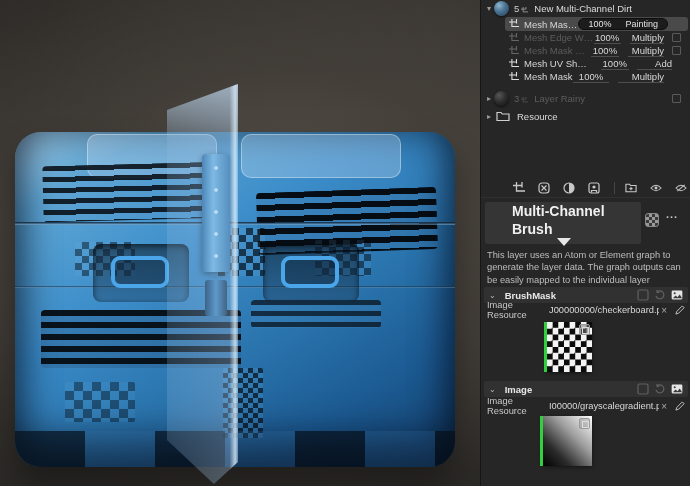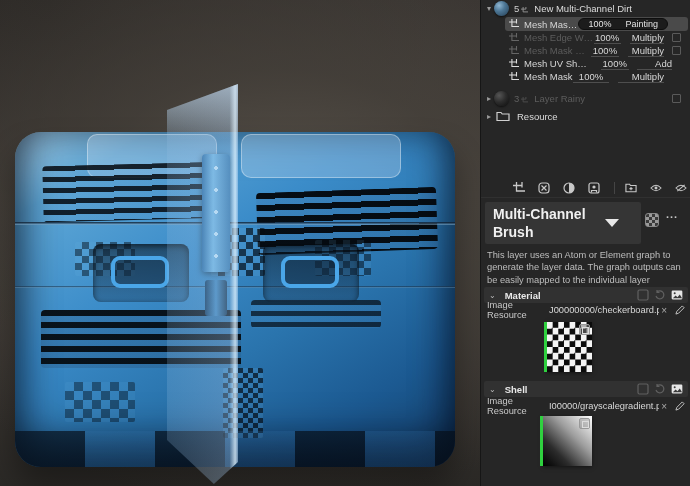--- a/index.html
+++ b/index.html
@@ -77,21 +77,21 @@
   .pill span{font-size:9px;color:#e2e2e2;}
   .pill .p-op{margin-right:14px;}
 
   
   #ltoolbar{position:absolute;left:0;top:179px;width:210px;height:19px;display:flex;align-items:center;padding-left:32px;border-bottom:1px solid #303030;}
   .tb-ic{width:12px;height:12px;margin-right:13px;display:inline-flex;cursor:pointer;}
   .tb-sep{width:1px;height:12px;background:#454545;margin:0 10px 0 1px;}
   .tb-ic svg{width:12px;height:12px;}
 
   
-  #prop-title-box{position:absolute;left:4px;top:202px;width:156px;height:42px;background:#353535;border-radius:2px;display:flex;align-items:center;}
+  #prop-title-box{position:absolute;left:4px;top:202px;width:156px;height:42px;background:#353535;border-radius:2px;display:flex;align-items:center;flex-direction:column;}
   #prop-title{font-size:14px;font-weight:bold;color:#f0f0f0;line-height:18px;padding-left:8px;width:118px;}
   .dd-arrow{width:0;height:0;border-left:7px solid transparent;border-right:7px solid transparent;border-top:8px solid #e8e8e8;margin-left:2px;}
   #stamp-btn{position:absolute;left:164px;top:213px;width:14px;height:14px;border:1px solid #8a8a8a;border-radius:3px;
     background:repeating-conic-gradient(#9a9a9a 0% 25%,#3a3a3a 0% 50%);background-size:6px 6px;}
   #more-btn{position:absolute;left:185px;top:208px;font-size:11px;font-weight:bold;color:#c8c8c8;letter-spacing:1px;}
   #prop-desc{position:absolute;left:6px;top:249px;width:201px;font-size:9.3px;line-height:12.4px;color:#bdbdbd;}
 
   .sec-hdr{position:absolute;left:3px;width:204px;height:16px;background:#313131;border-radius:2px;display:flex;align-items:center;padding:0 5px;}
   .sec-hdr .sc{font-size:8px;color:#bbb;margin-right:9px;}
   .sec-hdr .sl{font-size:9.5px;font-weight:bold;color:#e8e8e8;flex:1;}
@@ -297,21 +297,21 @@
       <div id="prop-title">Multi-Channel Brush</div>
       <div class="dd-arrow"></div>
     </div>
     <div id="stamp-btn"></div>
     <div id="more-btn">...</div>
 
     <div id="prop-desc">This layer uses an Atom or Element graph to generate the layer data. The graph outputs can be easily mapped to the individual layer channels of this project.</div>
 
     <div class="sec-hdr" style="top:287px">
       <span class="sc">⌄</span>
-      <span class="sl">Material</span>
+      <span class="sl">BrushMask</span>
       <span class="hdr-ic off">
           <svg viewBox="0 0 12 12">
             <rect x="1" y="1" width="10" height="10" rx="1.5" fill="none" stroke="#ccc" stroke-width="1.2"></rect>
           </svg>
         </span>
       <span class="hdr-ic off">
           <svg viewBox="0 0 12 12">
             <path d="M2 7a4 4 0 1 0 1-4M3 1v2.5H5.5" fill="none" stroke="#ccc" stroke-width="1.2"></path>
           </svg>
         </span>
@@ -335,21 +335,21 @@
         </span>
     </div>
 
     <div class="thumb-box" id="thumb-checker">
       <div class="green-bar"></div>
       <div class="badge"></div>
     </div>
 
     <div class="sec-hdr" style="top:381px">
       <span class="sc">⌄</span>
-      <span class="sl">Shell</span>
+      <span class="sl">Image</span>
       <span class="hdr-ic off">
           <svg viewBox="0 0 12 12">
             <rect x="1" y="1" width="10" height="10" rx="1.5" fill="none" stroke="#ccc" stroke-width="1.2"></rect>
           </svg>
         </span>
       <span class="hdr-ic off">
           <svg viewBox="0 0 12 12">
             <path d="M2 7a4 4 0 1 0 1-4M3 1v2.5H5.5" fill="none" stroke="#ccc" stroke-width="1.2"></path>
           </svg>
         </span>

